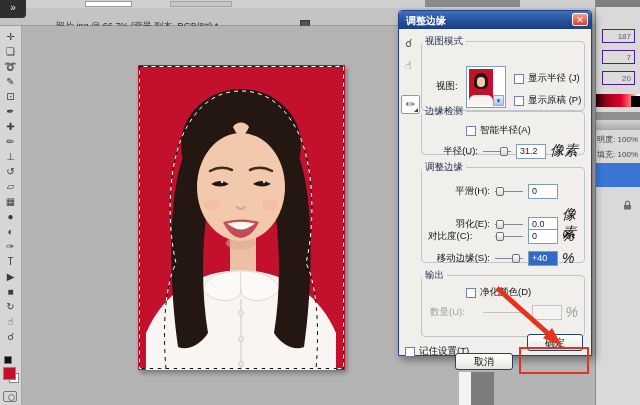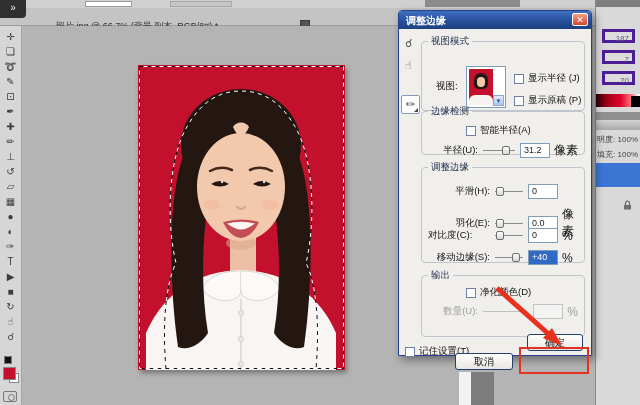--- a/index.html
+++ b/index.html
@@ -44,34 +44,34 @@
   #dlg-close { right:3px; top:2px; width:16px; height:13px; border:1px solid #fff; border-radius:2px;
     background:linear-gradient(180deg,#f6a085,#d6432c); color:#fff; font-size:9px; font-weight:bold;
     text-align:center; line-height:12px; }
   .dlg-tool { position:absolute; font-size:11px; color:#555; }
   #refine-brush-btn { left:2px; top:84px; width:19px; height:19px; background:#fdfdfd;
     border:1px solid #7f9db9; border-radius:2px; text-align:center; line-height:17px; font-size:11px; color:#333; }
   #refine-brush-btn::after { content:""; position:absolute; right:1px; bottom:1px;
     border-left:4px solid transparent; border-bottom:4px solid #444; }
 
   fieldset { position:absolute; border:1px solid #c0c4cc; border-radius:4px; }
-  fieldset legend { font-size:9.5px; color:#22304d; margin-left:6px; padding:0 3px; }
+  fieldset legend { font-size:9.5px; color:#22304d; padding:0 3px; }
   .row { position:absolute; display:flex; align-items:center; }
   .lbl { font-size:9.5px; color:#111; white-space:nowrap; }
   .cb { width:10px; height:10px; background:#fff; border:1px solid #6f7f9f; flex:none; margin-right:4px; }
   .slider { position:relative; height:11px; flex:1; margin:0 5px; }
   .slider .groove { position:absolute; left:0; right:0; top:5px; height:1px; background:#8a8a8a; }
   .slider .thumb { position:absolute; top:1px; width:8px; height:9px; background:linear-gradient(#fdfdfd,#d8d8d8);
     border:1px solid #707070; border-radius:2px; }
   .slider.disabled .groove { background:#c0c0c0; }
   .vbox { width:30px; height:15px; background:#fff; border:1px solid #7f9db9; font-size:9px;
     line-height:13px; padding-left:3px; flex:none; }
   .vbox.sel { background:#316ac5; color:#fff; }
   .vbox.disabled { border-color:#c4c4c4; background:#f4f3f1; }
-  .unit { font-size:12px; color:#111; margin-left:4px; flex:none; }
+  .unit { font-size:14px; color:#111; margin-left:4px; flex:none;font-style:italic; }
   .unit.disabled, .lbl.disabled { color:#a0a0a0; }
 
   #view-thumb { left:44px; top:18px; width:40px; height:42px; background:#fff; border:1px solid #7f9db9; }
   #view-thumb-img { left:2px; top:2px; width:24px; height:36px; background:#c3102d; overflow:hidden; }
   #vt-hair { left:5px; top:4px; width:14px; height:16px; background:#241712; border-radius:7px 7px 5px 5px; }
   #vt-face { left:8px; top:8px; width:8px; height:10px; background:#f2c9ad; border-radius:4px; }
   #vt-shirt { left:0; top:26px; width:24px; height:10px; background:#f6f3f1; border-radius:6px 6px 0 0; }
   #view-thumb-arrow { right:1px; bottom:1px; width:11px; height:11px; background:linear-gradient(#e5edfc,#aac4ef);
     border:1px solid #8fa8d0; text-align:center; line-height:10px; font-size:7px; color:#2c4f8f; }
 
@@ -83,21 +83,21 @@
 
   .dlg-btn { position:absolute; width:58px; height:17px; background:linear-gradient(#ffffff,#e7e5df);
     border:1px solid #23416f; border-radius:3px; font-size:10px; text-align:center; line-height:15px; color:#111; }
   #ok-highlight { left:120px; top:336px; width:70px; height:27px; border:2px solid #e23222; z-index:55; }
 
   
   #right-panels { left:595px; top:0; width:45px; height:405px; background:#d9d9d9;
     border-left:1px solid #8a8a8a; overflow:hidden; }
   #rp-topbar { left:0; top:0; width:45px; height:7px; background:#7e7e7e; }
   .color-field { position:absolute; left:6px; width:33px; height:14px; background:#dcdcdc;
-    border:3px solid #4c1d95; font-size:8px; color:#55607a; text-align:right; padding:2px 3px 0 0; }
+    border:1px solid #4c1d95; font-size:8px; color:#55607a; text-align:right; padding:2px 3px 0 0; }
   #color-ramp { left:0; top:94px; width:45px; height:13px;
     background:linear-gradient(90deg,#2b0006 0%,#a00018 25%,#e0002a 55%,#ff8a8a 82%,#ffffff 94%); }
   #ramp-black { right:0; top:96px; width:9px; height:11px; background:#000; }
   #rp-divider { left:0; top:112px; width:45px; height:8px; background:#909090; }
   #rp-header { left:0; top:120px; width:45px; height:10px; background:linear-gradient(#d2d2d2,#a9a9a9); }
   .layer-row { position:absolute; right:2px; font-size:8px; color:#444; white-space:nowrap; }
   #layer-selected { left:0; top:163px; width:45px; height:24px; background:#3b76d4; }
   #layer-lock { left:27px; top:200px; }
 
   
@@ -276,21 +276,21 @@
     </div>
   </fieldset>
 
   <fieldset style="left:22px;top:258px;width:164px;height:68px">
     <legend>输出</legend>
     <div class="row" style="left:44px;top:4px">
       <span class="cb"></span>
       <span class="lbl">净化颜色(D)</span>
     </div>
     <div class="row" style="left:8px;top:22px;width:148px">
-      <span class="lbl disabled" style="width:48px;text-align:right">数量(U):</span>
+      <span class="lbl disabled" style="width:48px;">数量(U):</span>
       <span class="slider disabled">
           <span class="groove"></span>
         </span>
       <span class="vbox disabled"></span>
       <span class="unit disabled">%</span>
     </div>
   </fieldset>
 
   <div class="row" style="left:6px;top:334px">
     <span class="cb"></span>

